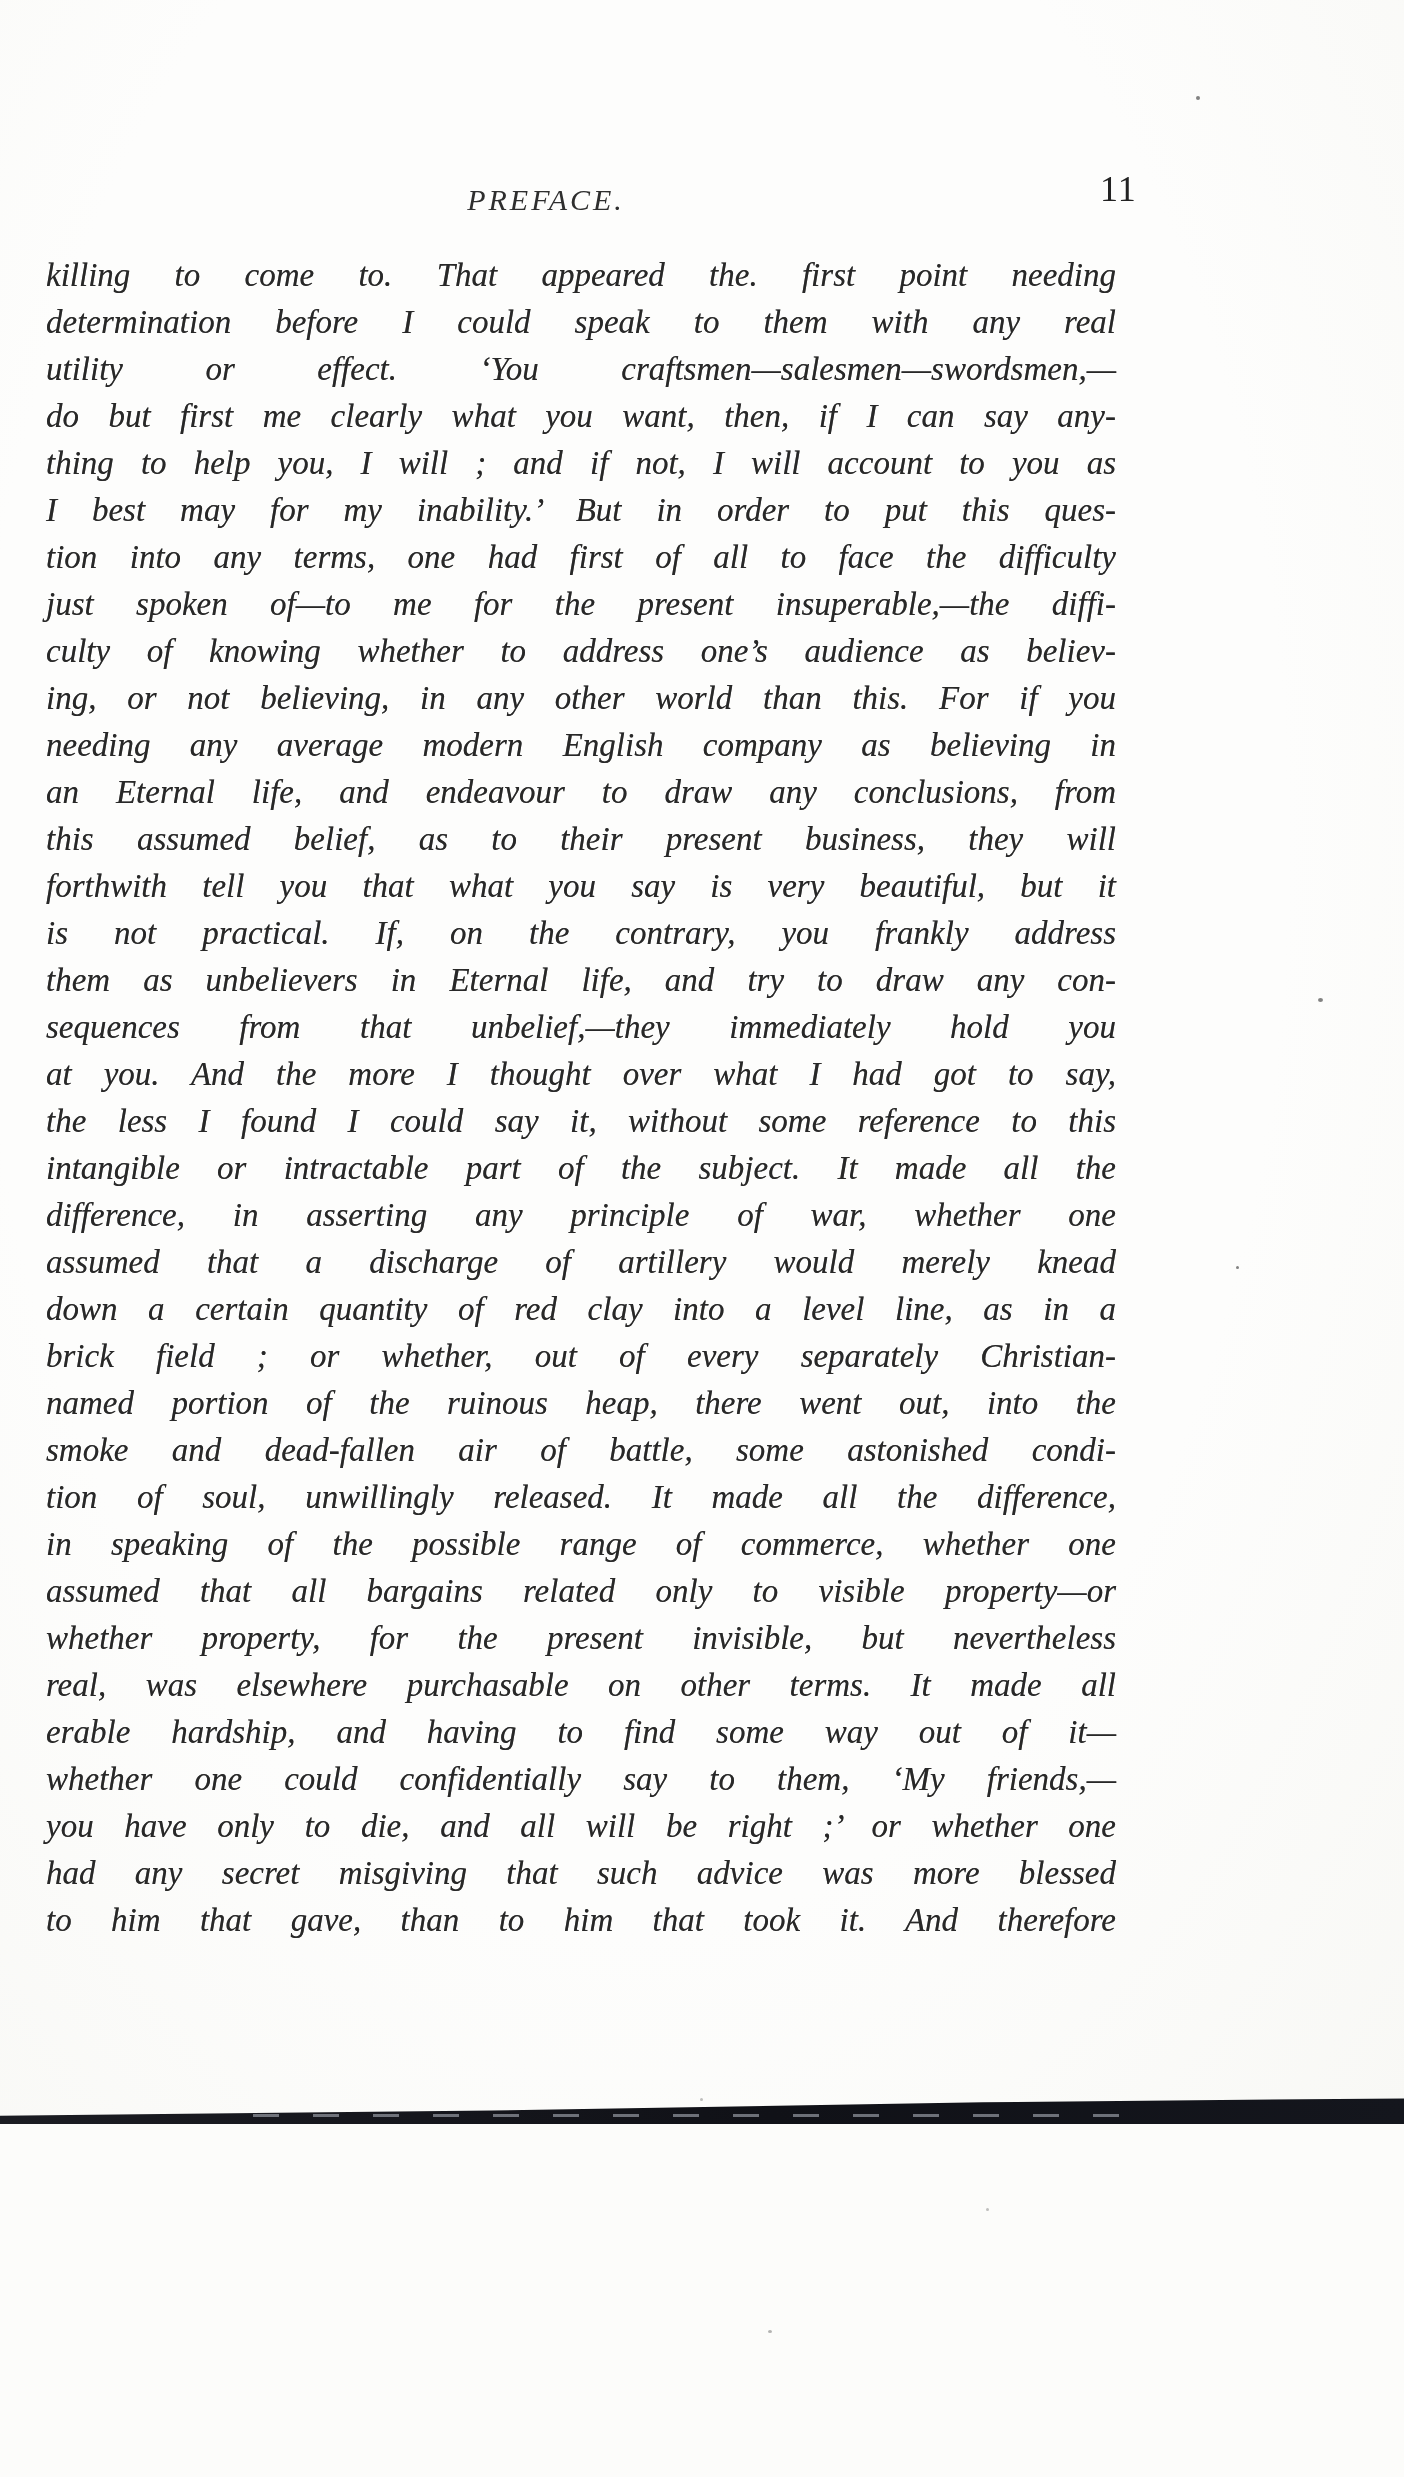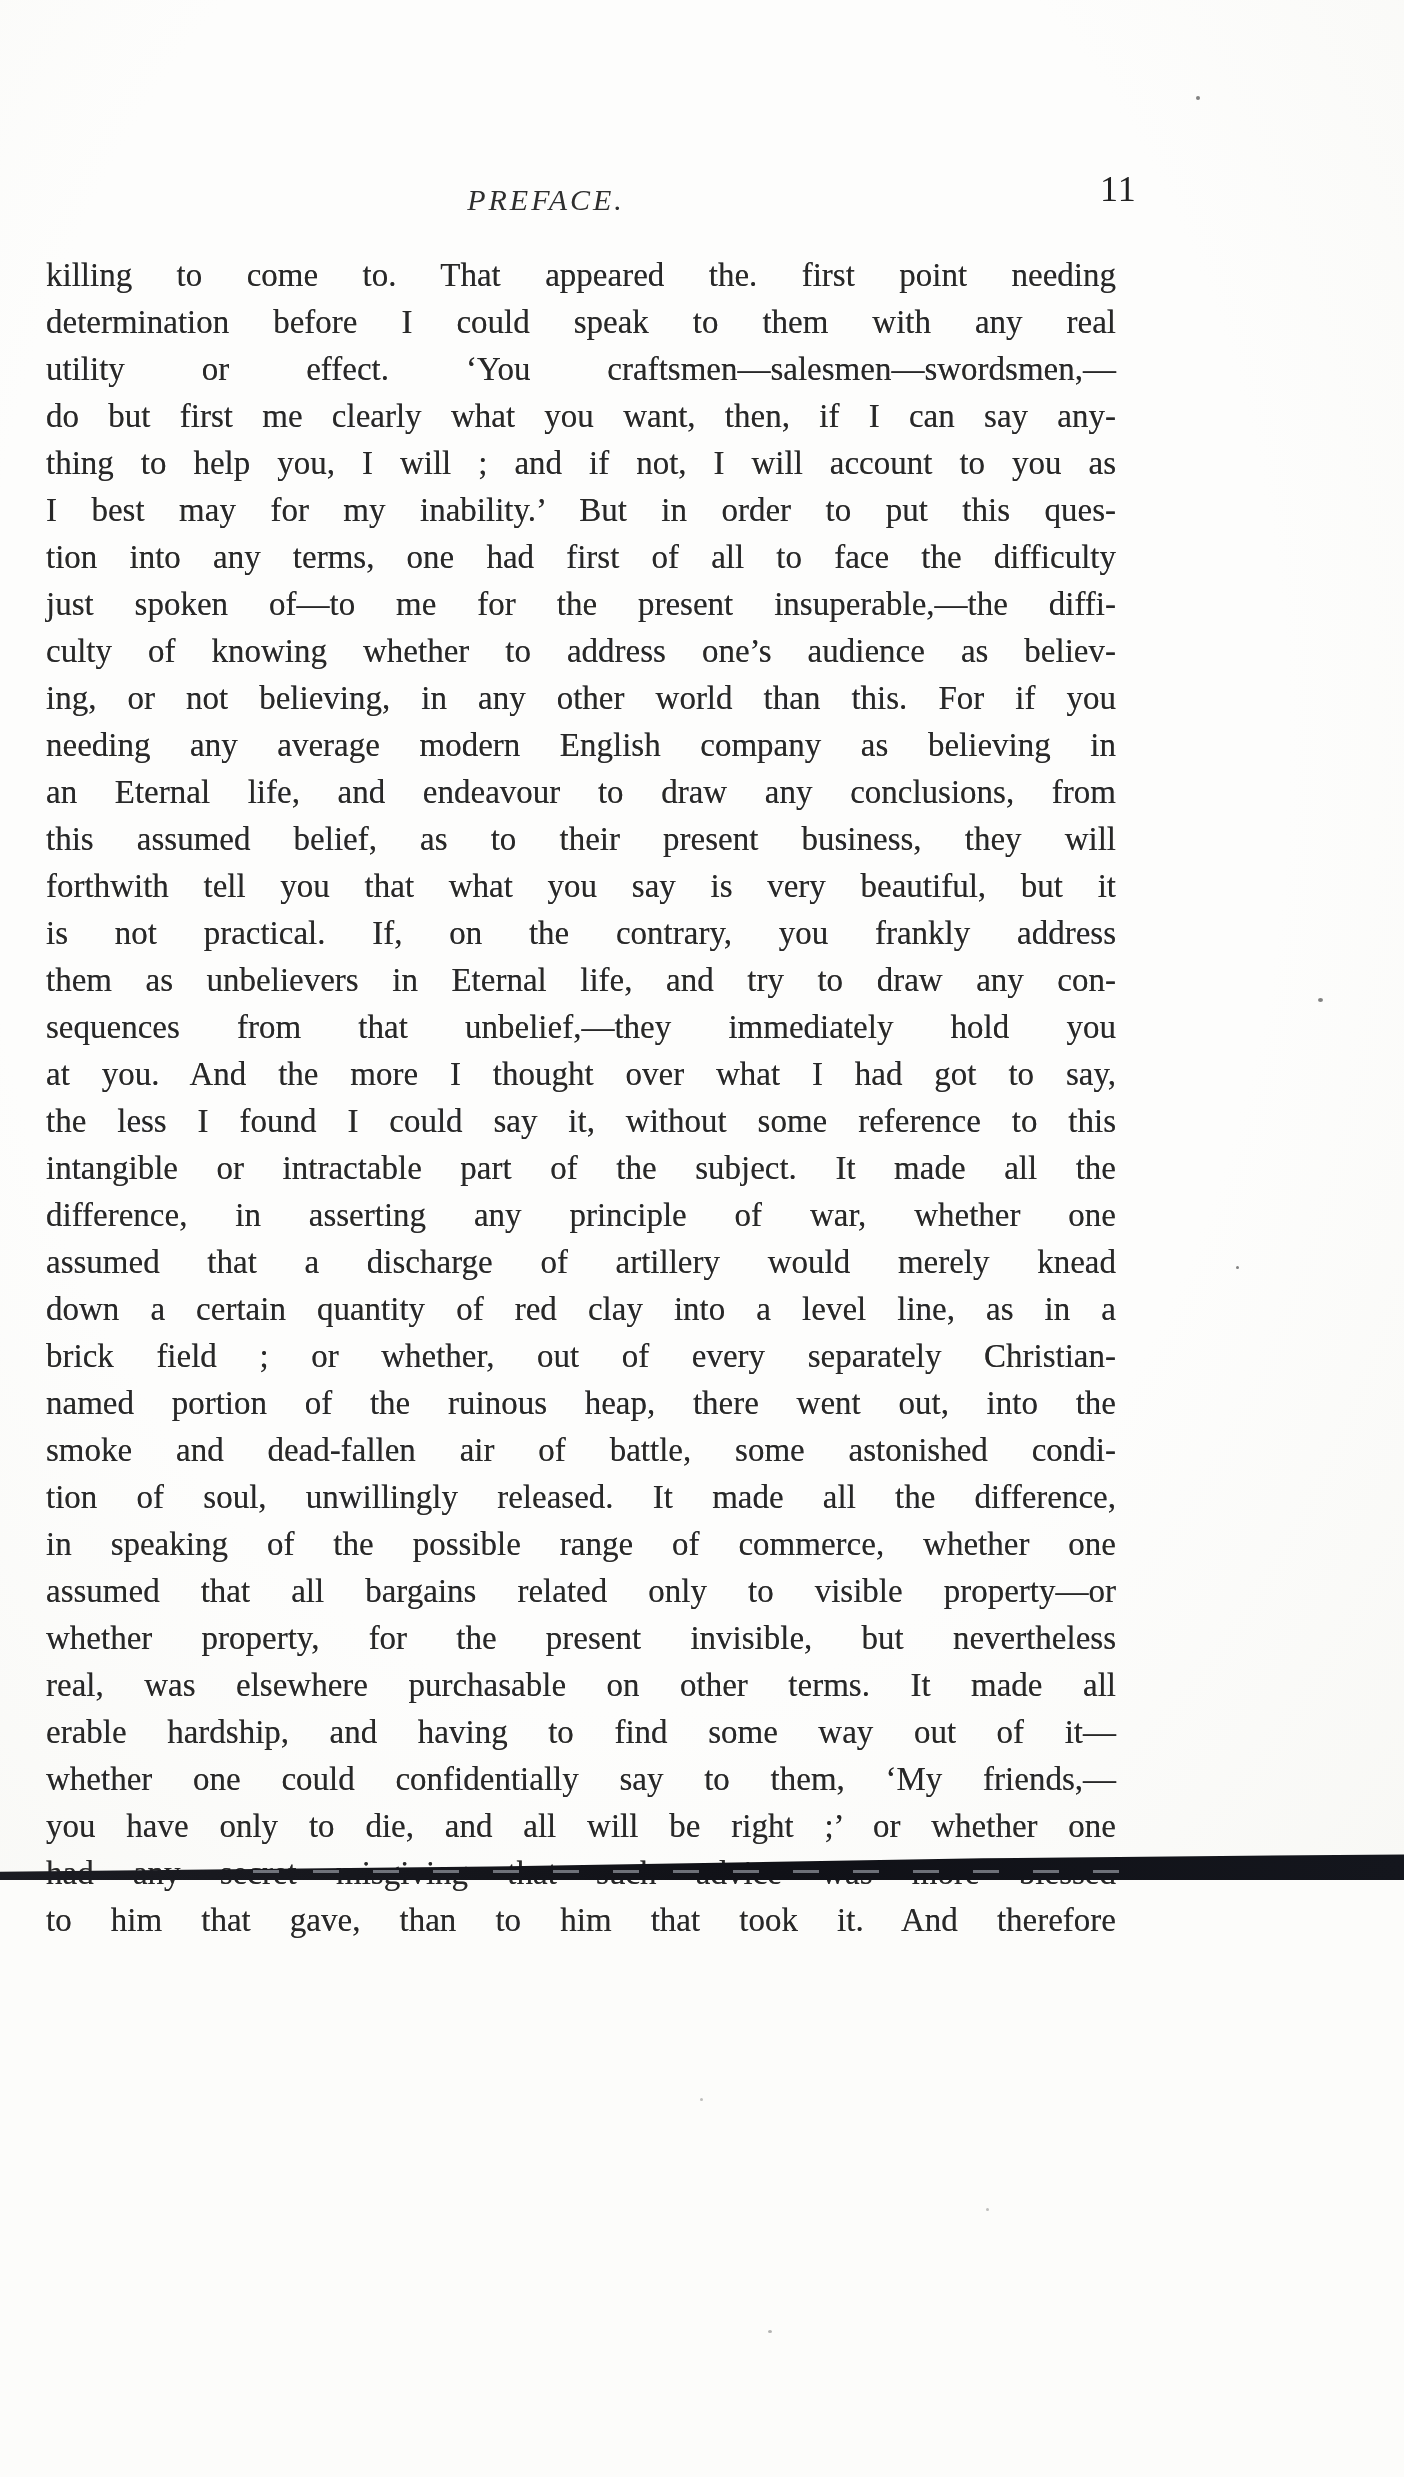--- a/index.html
+++ b/index.html
@@ -7,21 +7,21 @@
     padding: 0;
     width: 1404px;
     height: 2477px;
     background: #fcfcfa;
     overflow: hidden;
     font-family: "Liberation Serif", serif;
   }
   .scan-page {
     position: relative;
     width: 1404px;
-    height: 1880px;
+    height: 2124px;
     background: radial-gradient(ellipse at 45% 40%, #fdfdfc 60%, #f8f8f5 100%);
     color: #2b2b2b;
   }
   .header-title {
     position: absolute;
     top: 183px;
     left: 46px;
     width: 1070px;
     padding-right: 70px;
     box-sizing: border-box;
@@ -47,20 +47,21 @@
   }
   .text-line {
     font-size: 33px;
     line-height: 47px;
     height: 47px;
     text-align: justify;
     text-align-last: justify;
     color: #282828;
     text-shadow: 0 0 0.5px rgba(20,20,20,0.55);
     white-space: normal;
+    font-style: italic;
   }
   .scan-edge-bottom {
     position: absolute;
     left: 0;
     bottom: 0;
     width: 100%;
     height: 32px;
     background: linear-gradient(90deg, #1b1c22 0%, #101117 55%, #14161d 100%);
     clip-path: polygon(0 74%, 35% 58%, 70% 32%, 100% 20%, 100% 100%, 0 100%);
   }

